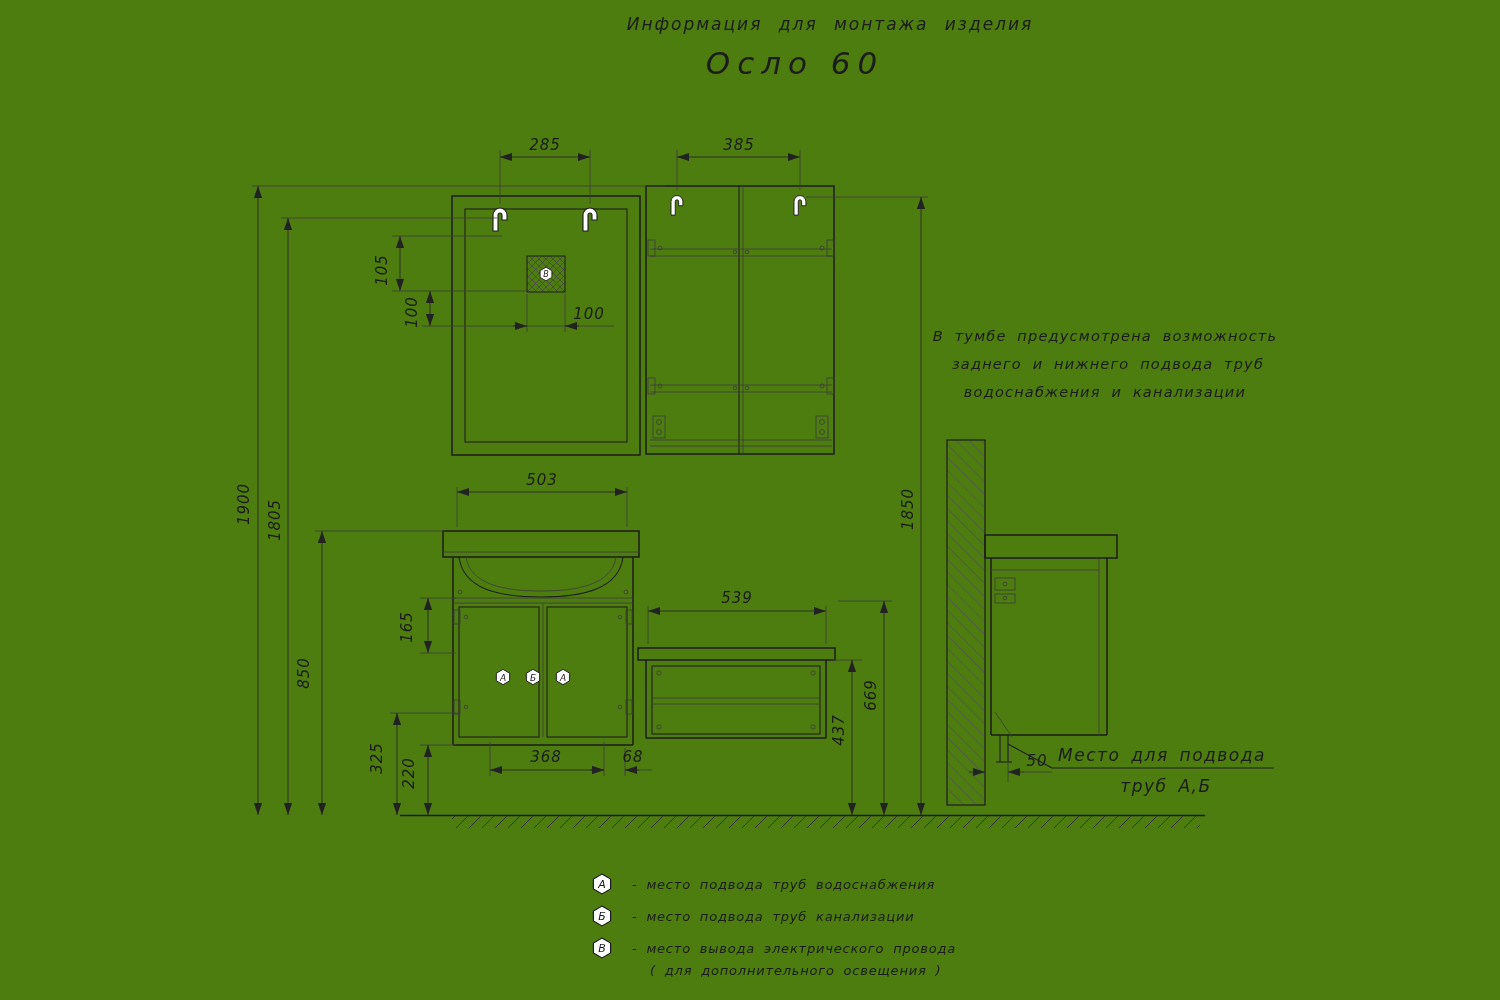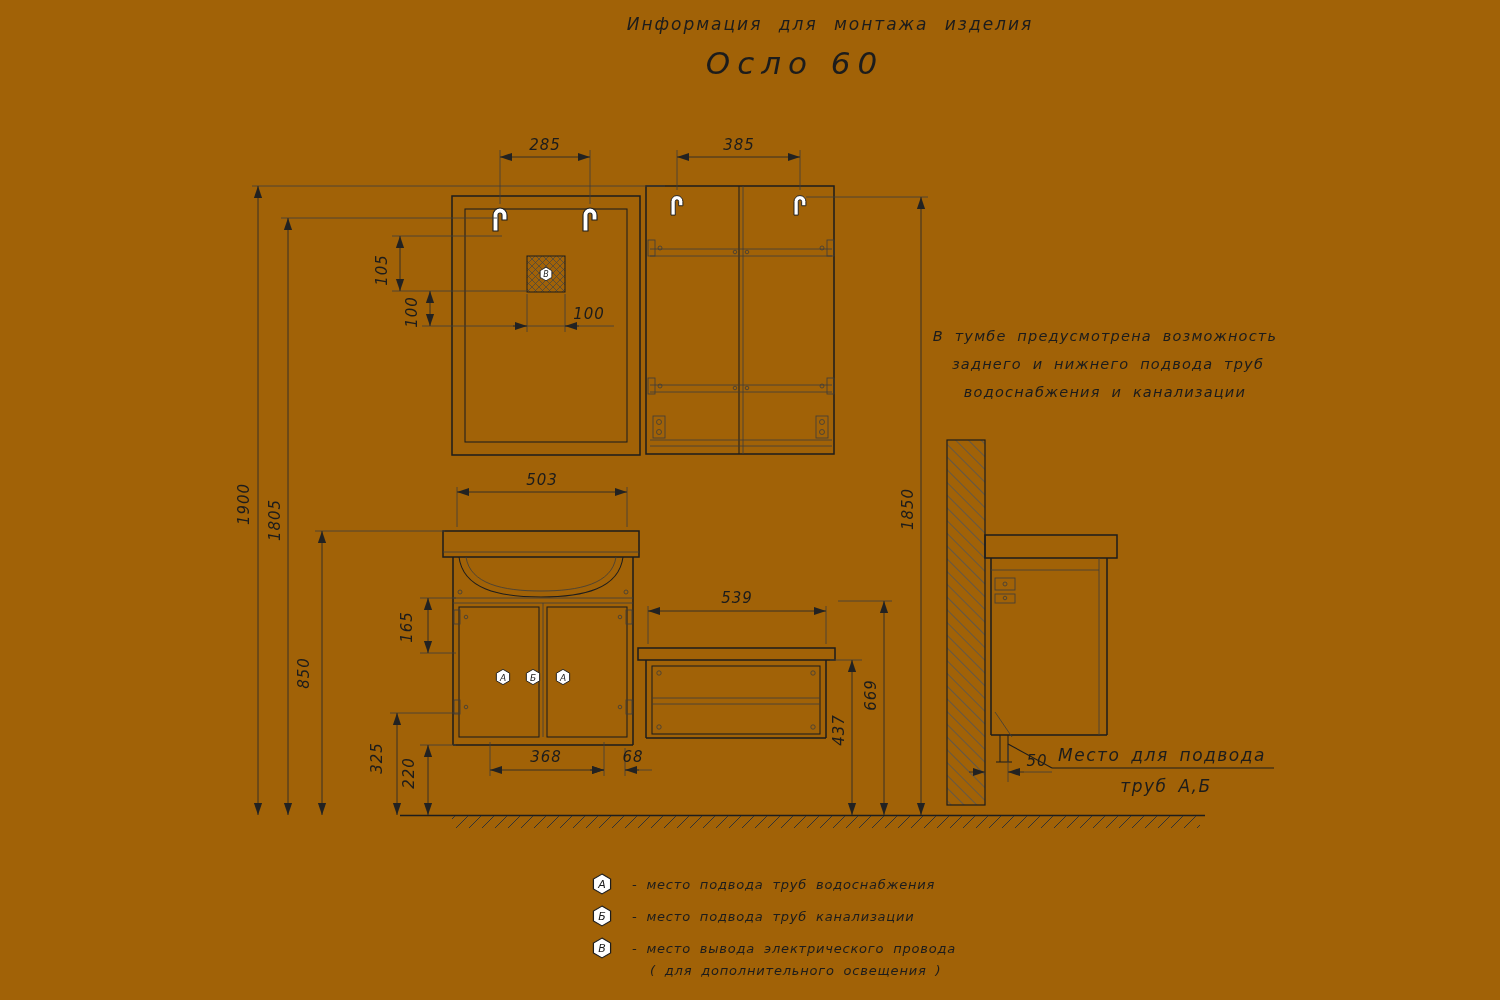--- a/index.html
+++ b/index.html
@@ -1,16 +1,16 @@
 <!DOCTYPE html>
 <html><head>
 <meta charset="utf-8">
 <style>
   html,body{margin:0;padding:0;background:#ffffff;}
-  .stage{position:relative;width:1500px;height:1000px;background:#a16207;overflow:hidden;}
+  .stage{position:relative;width:1500px;height:1000px;background:#4d7c0f;overflow:hidden;}
   svg{display:block;}
   svg text{font-family:"DejaVu Sans","Liberation Sans",sans-serif;font-style:italic;fill:#1c1c1c;}
   .ol{fill:none;stroke:#1d1d1d;stroke-width:1.5;}
   .om{fill:none;stroke:#1d1d1d;stroke-width:1.05;}
   .tl{fill:none;stroke:#3c3c3c;stroke-width:0.8;}
   .dl{fill:none;stroke:#2a2a2a;stroke-width:0.9;}
   .dim{font-size:15px;letter-spacing:1px;}
   .ttl{font-size:17px;letter-spacing:2px;word-spacing:9px;}
   .prod{font-size:31px;letter-spacing:7px;}
   .note{font-size:14.5px;letter-spacing:1.2px;word-spacing:5px;}

